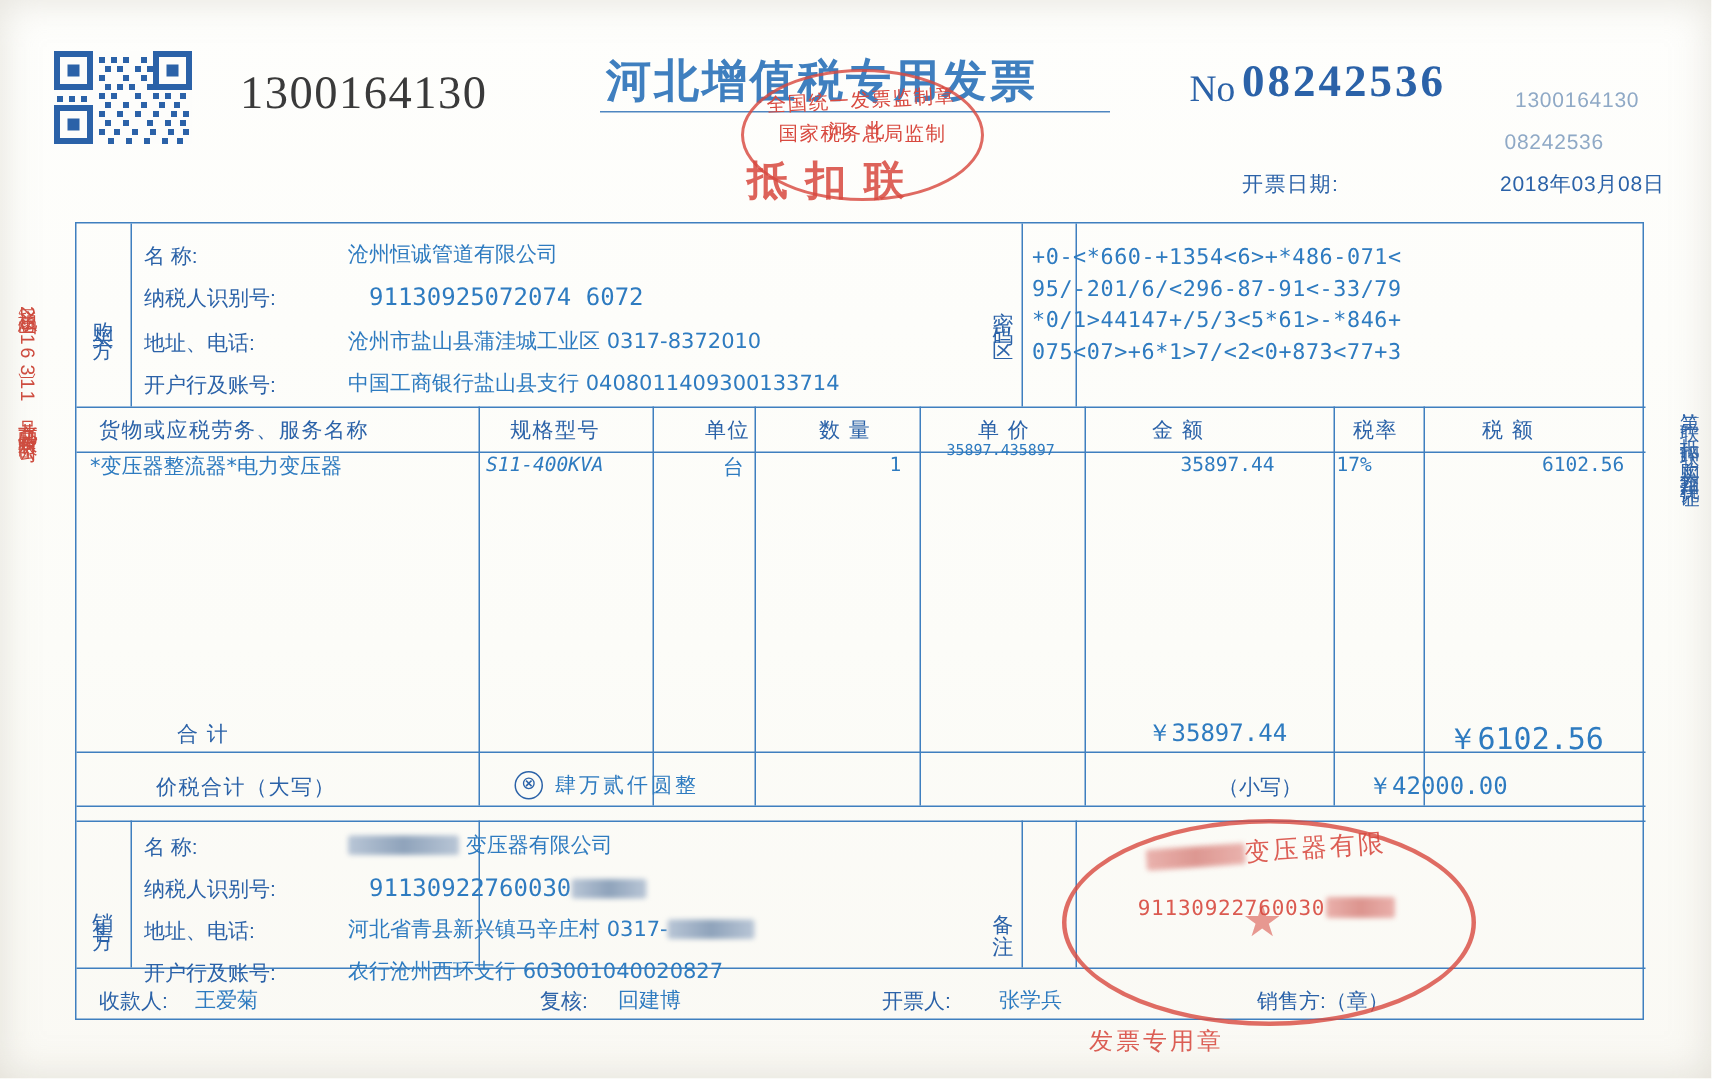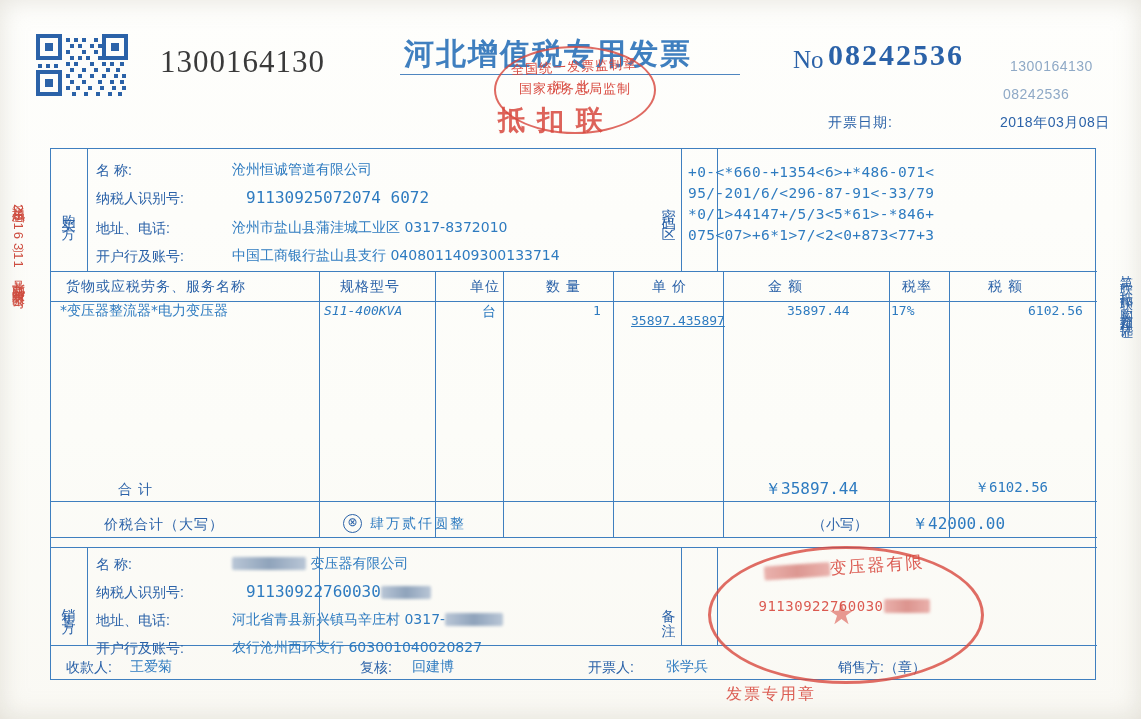--- a/index.html
+++ b/index.html
@@ -491,28 +491,28 @@
   <div class="colhead" style="left:546px;top:278px;">数 量</div>
   <div class="colhead" style="left:652px;top:278px;">单 价</div>
   <div class="colhead" style="left:768px;top:278px;">金    额</div>
   <div class="colhead" style="left:902px;top:278px;">税率</div>
   <div class="colhead" style="left:988px;top:278px;">税    额</div>
 
   <div class="cellText hand" style="left:60px;top:302px;">*变压器整流器*电力变压器</div>
   <div class="cellText hand mono" style="left:324px;top:303px;font-size:13px;font-style:italic;">S11-400KVA</div>
   <div class="cellText hand" style="left:482px;top:303px;">台</div>
   <div class="cellText hand mono" style="left:593px;top:303px;font-size:13px;">1</div>
-  <div class="cellText hand mono" style="left:631px;top:313px;font-size:13px;text-decoration:underline;">35897.435897</div>
+  <div class="cellText hand mono" style="left:631px;top:295px;font-size:10px;">35897.435897</div>
   <div class="cellText hand mono" style="left:787px;top:303px;font-size:13px;">35897.44</div>
   <div class="cellText hand mono" style="left:891px;top:303px;font-size:13px;">17%</div>
   <div class="cellText hand mono" style="left:1028px;top:303px;font-size:13px;">6102.56</div>
 
   <div class="cellText" style="left:118px;top:481px;letter-spacing:1px;">合        计</div>
   <div class="cellText hand mono" style="left:765px;top:479px;font-size:16px;">￥35897.44</div>
-  <div class="cellText hand mono" style="left:965px;top:479px;font-size:14px;margin-left:10px;">￥6102.56</div>
+  <div class="cellText hand mono" style="left:965px;top:479px;font-size:20px;">￥6102.56</div>
 
   <div class="cellText" style="left:104px;top:516px;letter-spacing:1px;">价税合计（大写）</div>
   <div class="circle-x" style="left:343px;top:514px;">⊗</div>
   <div class="cellText hand" style="left:370px;top:515px;letter-spacing:2px;">肆万贰仟圆整</div>
   <div class="cellText" style="left:812px;top:516px;">（小写）</div>
   <div class="cellText hand mono" style="left:912px;top:514px;font-size:16px;">￥42000.00</div>
 
   <div class="vlabel" style="left:56px;top:556px;height:100px;">销售方</div>
 
   <div class="cellText" style="left:96px;top:556px;">名    称:</div>

